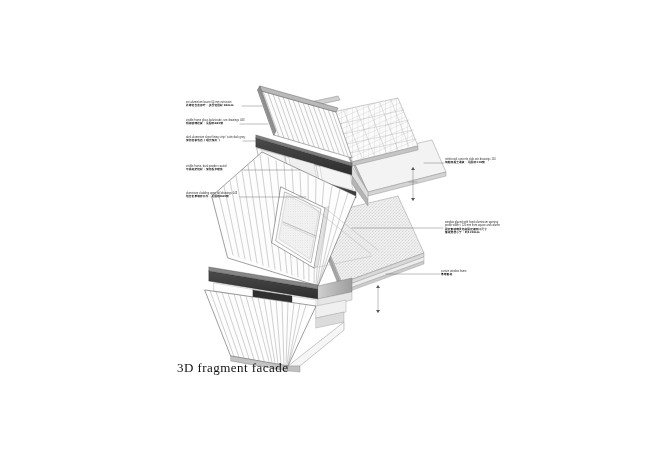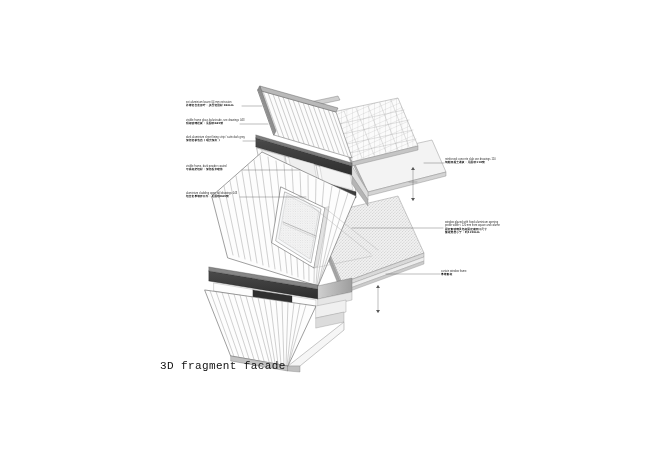--- a/index.html
+++ b/index.html
@@ -19,23 +19,23 @@
   }
   .lbl .cn{
     font-size:2.7px;line-height:3.5px;letter-spacing:.04em;
     color:#151515;font-weight:bold;font-family:"DejaVu Sans",sans-serif;
   }
   .lbl .en2{
     font-size:2.6px;line-height:3.4px;color:#2b2b2b;
   }
 
   .caption{
-    position:absolute;left:160px;top:360px;
-    font-size:11px;letter-spacing:.035em;color:#111;
-    font-family:Liberation Mono, monospace;
+    position:absolute;left:177px;top:360px;
+    font-size:13px;letter-spacing:.035em;color:#111;
+    font-family:Liberation Serif, serif;
   }
 </style>
 </head>
 <body>
 
 <div id="sheet">
 
   <svg class="draw" viewBox="0 0 650 459">
     <defs>
 

